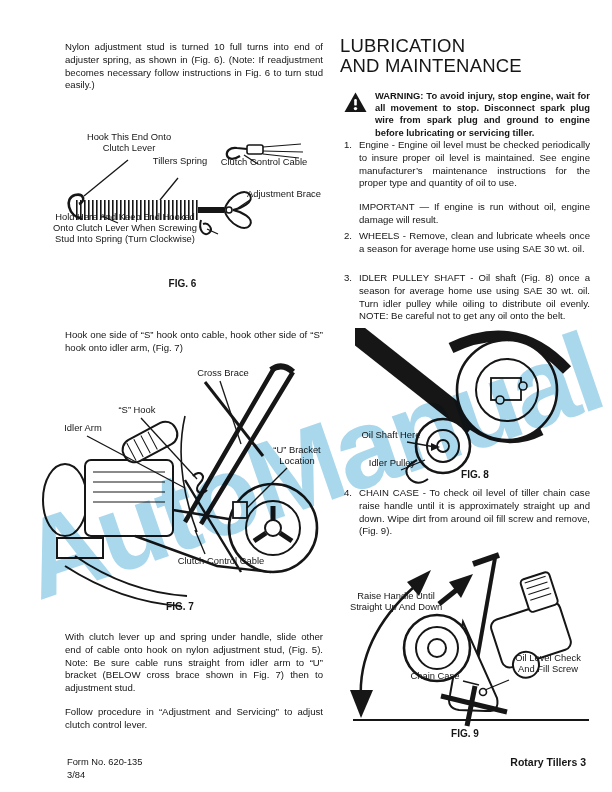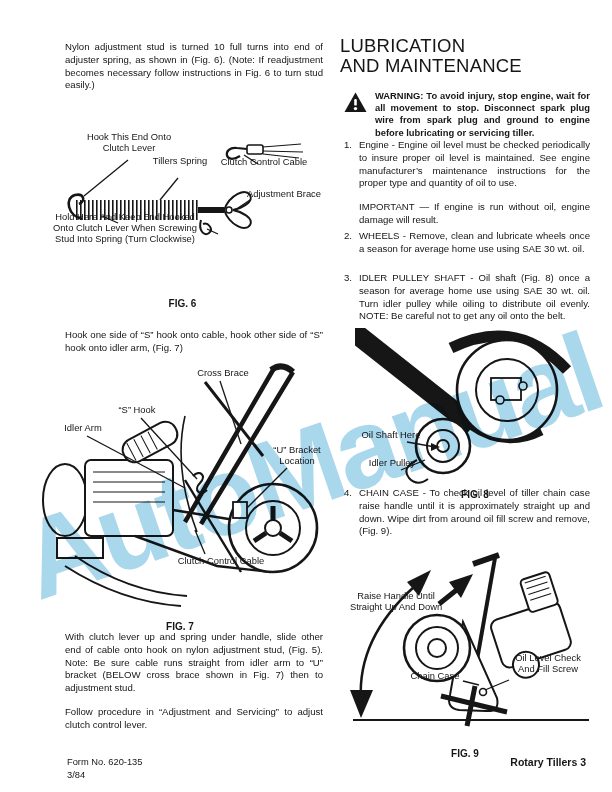--- a/index.html
+++ b/index.html
@@ -1,21 +1,21 @@
 <!DOCTYPE html>
 <html><head>
 <meta charset="utf-8">
 <style>
   html,body{margin:0;padding:0;background:#fff;}
   .page{position:relative;width:612px;height:792px;background:#ffffff;overflow:hidden;
         font-family:"Liberation Sans", sans-serif;color:#161616;}
   .abs{position:absolute;}
   .para{font-size:9.6px;line-height:1.33;text-align:justify;}
   .lbl{font-size:9.4px;line-height:1.17;text-align:center;position:absolute;}
-  .cap{font-size:10px;font-weight:bold;text-align:center;position:absolute;margin-top:20px;}
+  .cap{font-size:10px;font-weight:bold;text-align:center;position:absolute;}
   .title{font-size:18.5px;font-weight:normal;line-height:1.1;letter-spacing:.2px;}
   .warn-wrap{display:flex;}
   .warn-text{font-size:9.4px;font-weight:bold;line-height:1.3;text-align:justify;margin-left:8px;}
   .item{display:flex;font-size:9.6px;line-height:1.33;}
   .item .num{width:15px;flex:none;}
   .item .itxt{flex:1;text-align:justify;}
   .footer-small{font-size:9.3px;line-height:1.35;}
   .footer-page{font-size:10.5px;font-weight:bold;}
   .watermark{position:absolute;left:-35px;top:402px;width:690px;text-align:center;
              font-size:112px;font-weight:bold;letter-spacing:-4px;color:#a9d7ec;

